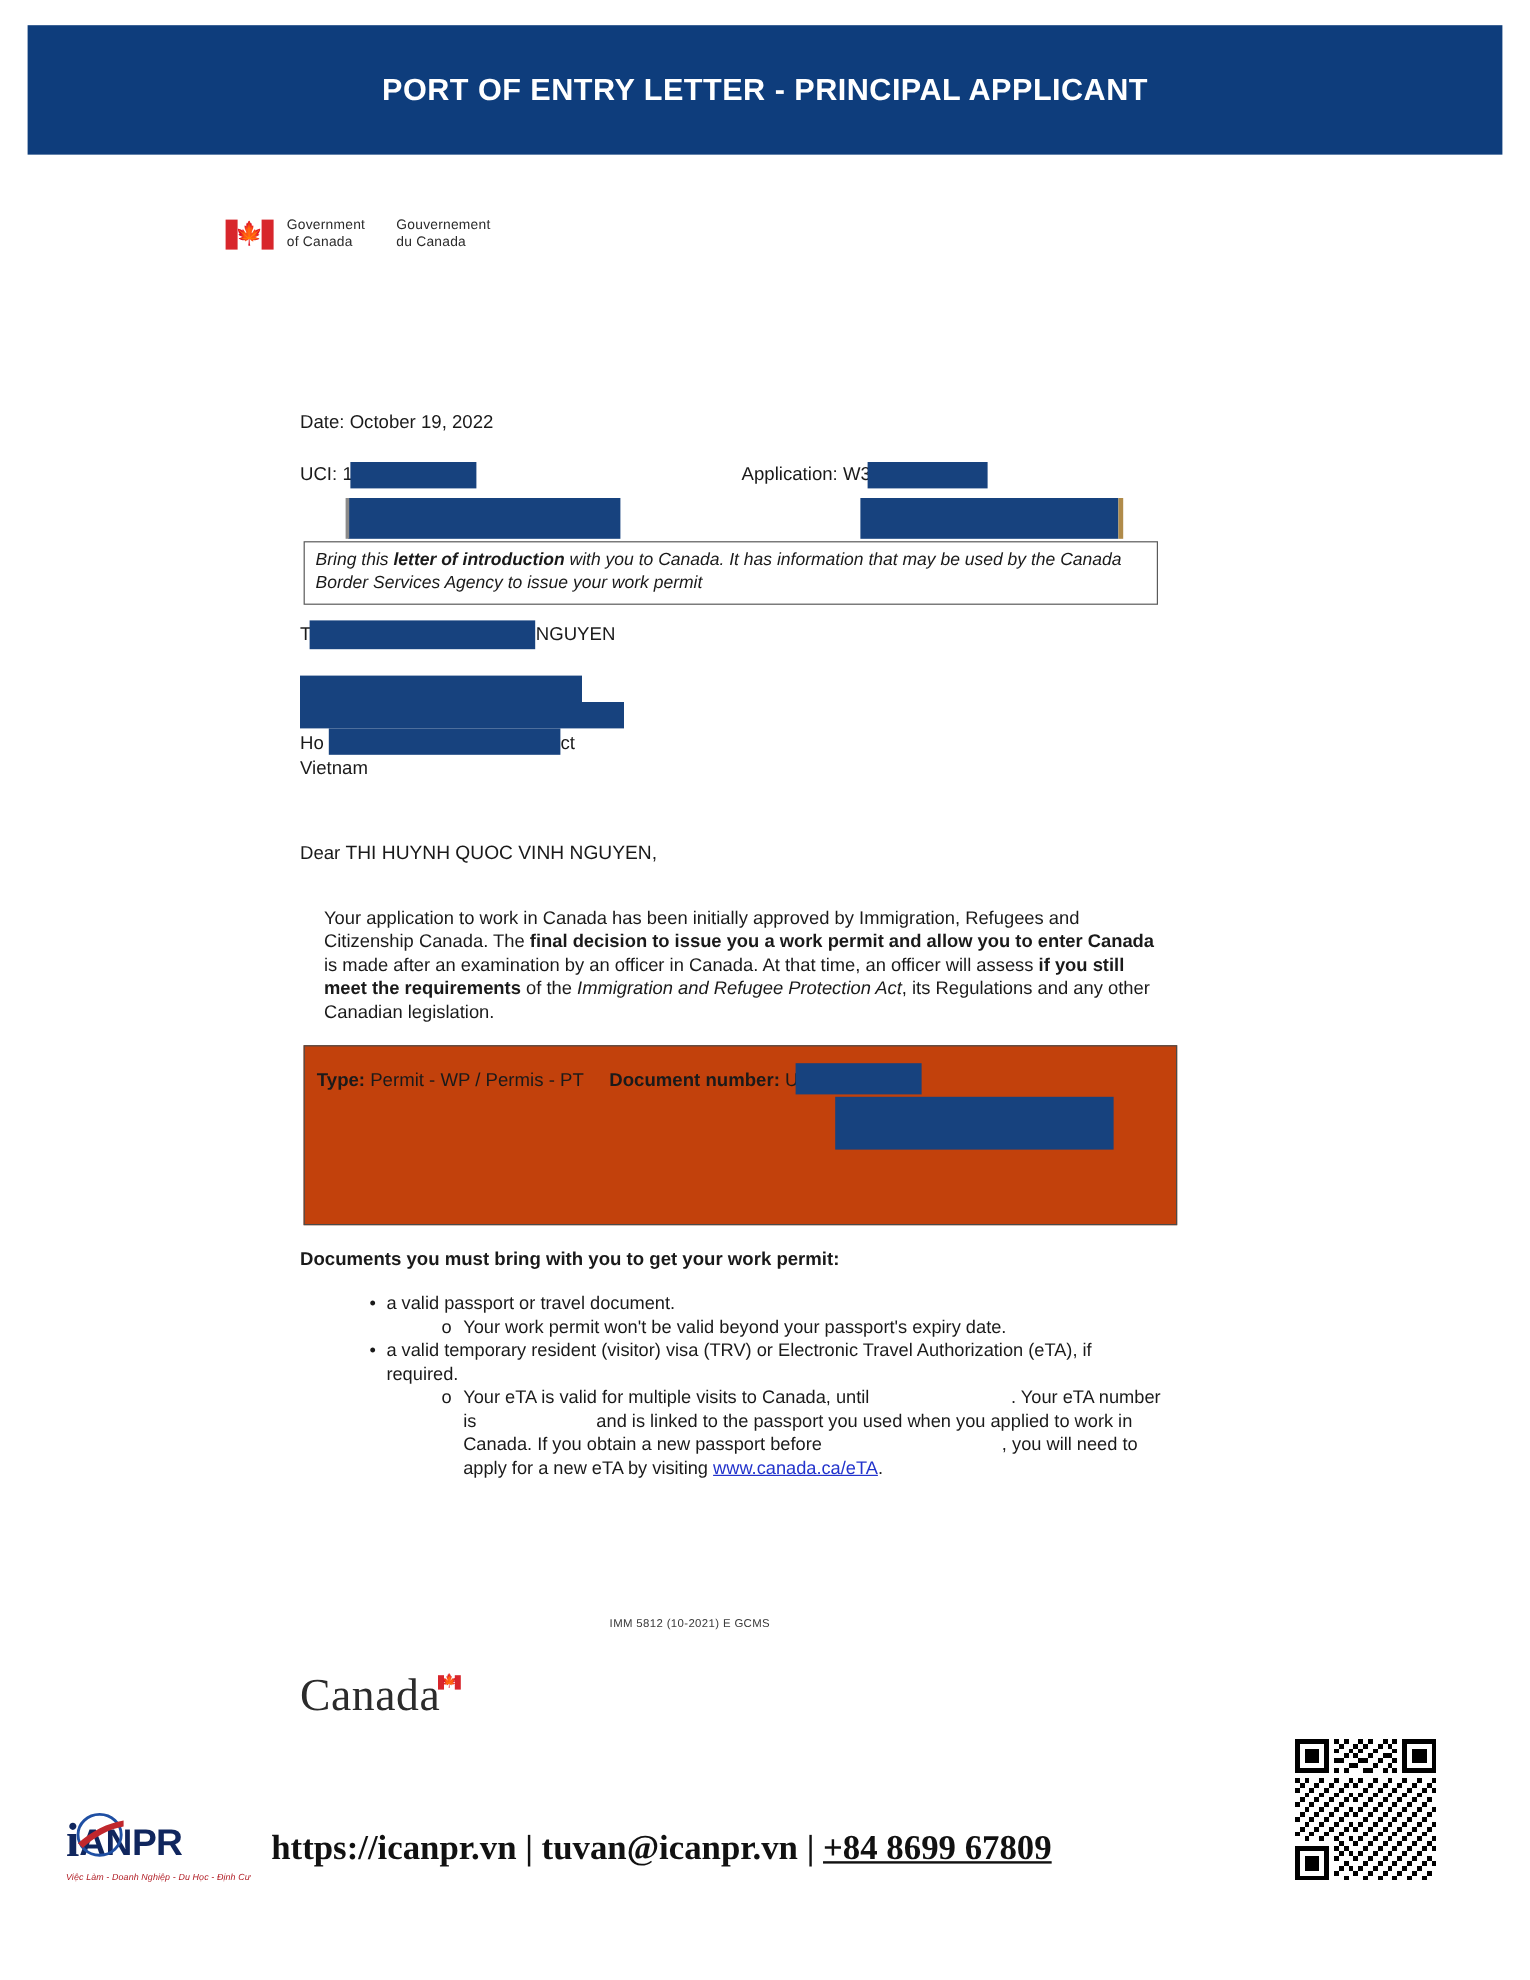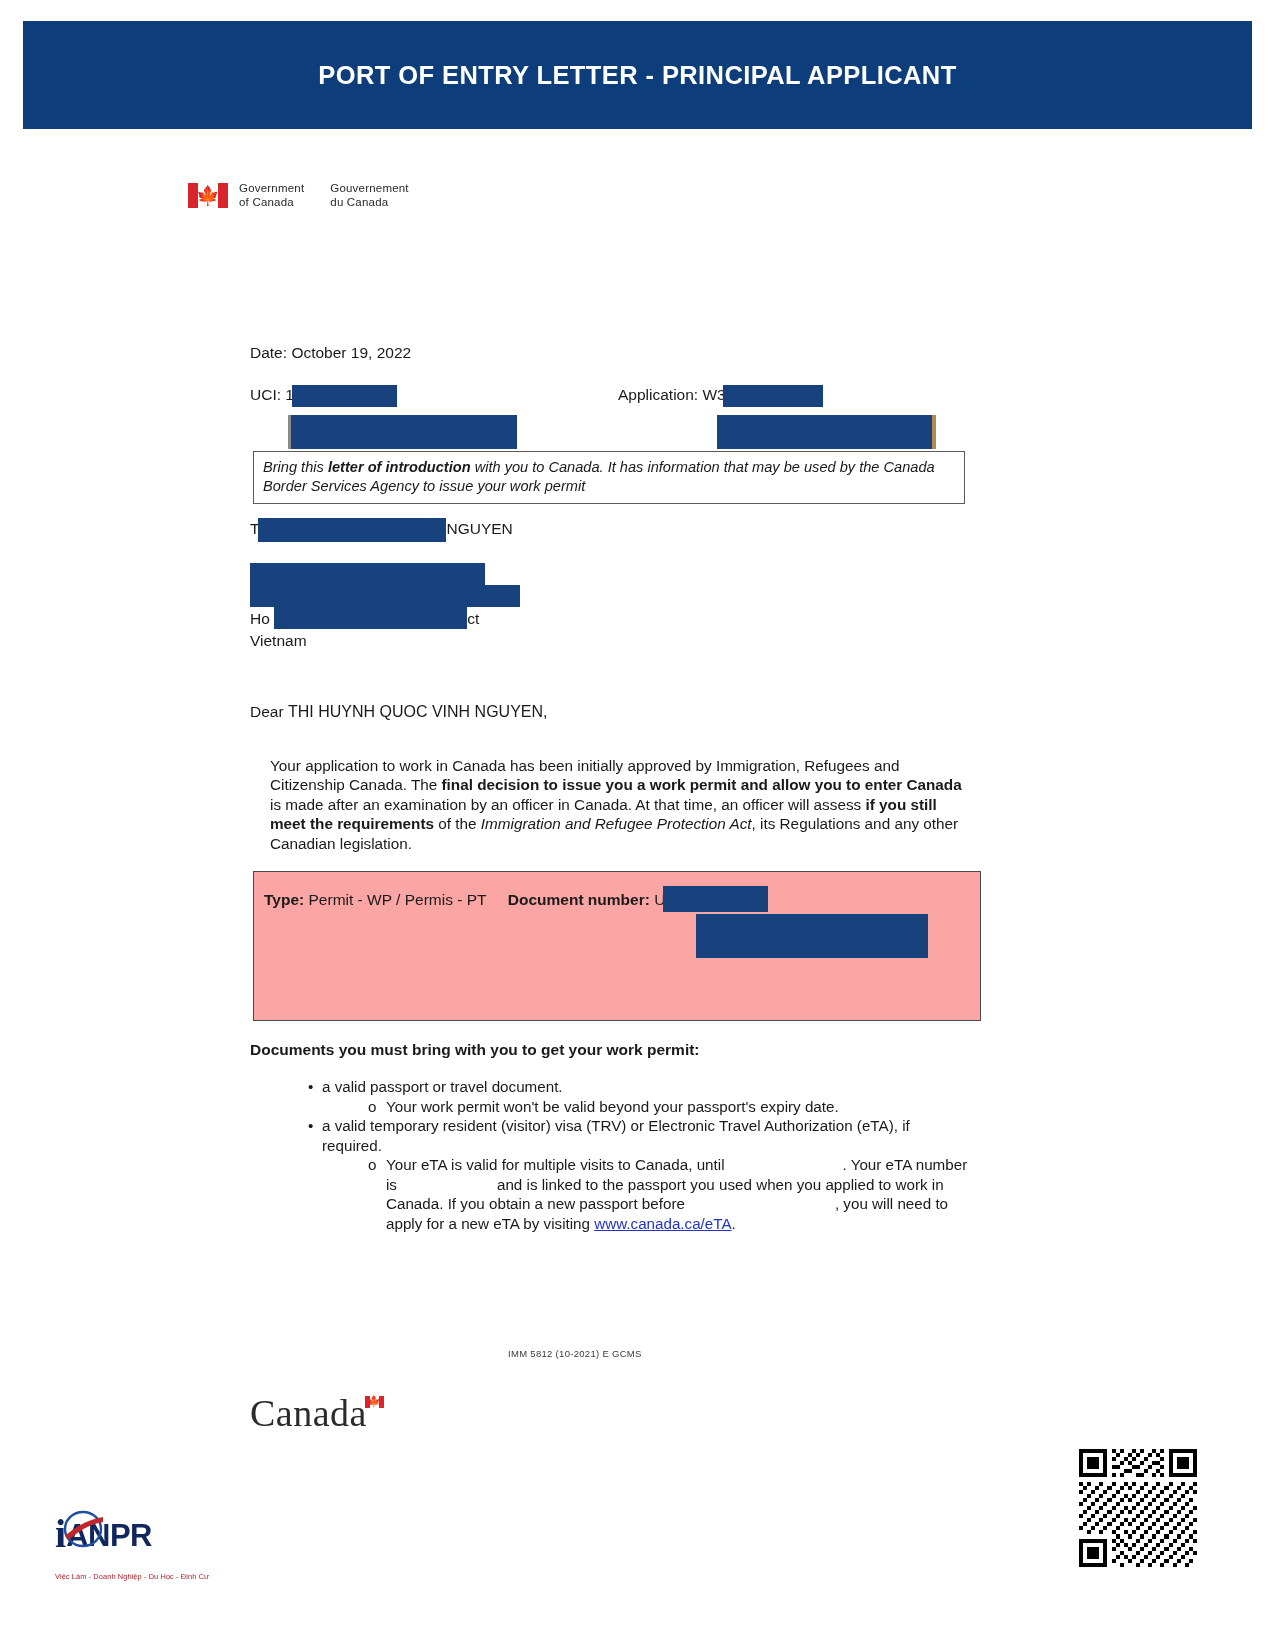--- a/index.html
+++ b/index.html
@@ -133,21 +133,21 @@
     margin-left: 20px;
   }
   .para i { font-style: italic; }
   .para b { font-weight: bold; }
 
   
   .permit-box {
     position: absolute; top: 742px; left: 3px;
     width: 728px; height: 150px;
     border: 1px solid #4a4a4a;
-    background: #fca5a5;
+    background: #c2410c;
   }
   .permit-row1 {
     position: absolute; left: 10px; top: 14px;
     font-size: 15.5px; white-space: nowrap;
   }
   .permit-row1 b { font-weight: bold; }
   .permit-validity {
     position: absolute; left: 10px; top: 87px;
     font-size: 15.3px; line-height: 24px;
   }
@@ -219,21 +219,21 @@
     position: absolute; left: 7px; top: 0px;
     width: 42px; height: 40px;
   }
   .icanpr-rest {
     font-family: "Liberation Sans", sans-serif;
     font-size: 31px; line-height: 36px; font-weight: bold; color: #10265e;
     letter-spacing: -0.5px;
   }
   .icanpr-tag {
     font-size: 7.4px; color: #b01c24; letter-spacing: 0.1px;
-    white-space: nowrap; margin-top: 18px;
+    white-space: nowrap; margin-top: 6px; font-style: italic;
   }
   .footer-contact {
     position: absolute; left: 226px; top: 75px;
     font-family: "Liberation Serif", serif;
     font-size: 29px; font-weight: bold; color: #111111;
     white-space: nowrap;
   }
   .footer-contact .tel { text-decoration: underline; }
   .qr {
     position: absolute; right: 78px; top: 0px;
@@ -372,20 +372,27 @@
       <span class="icanpr-i">i</span>
       <svg class="icanpr-swoosh" viewBox="0 0 42 40">
         <ellipse cx="21" cy="19" rx="18" ry="17" fill="none" stroke="#1f4fa3" stroke-width="2.4"></ellipse>
         <path d="M3 26 C14 16 28 9 41 7 L41 12 C29 14 16 21 7 30 Z" fill="#c0272d"></path>
       </svg>
       <span class="icanpr-rest">ANPR</span>
     </div>
     <div class="icanpr-tag">Việc Làm - Doanh Nghiệp - Du Học - Định Cư</div>
   </div>
 
+  <div class="footer-contact">
+    <span>https://icanpr.vn</span>
+    <span>|</span>
+    <span>tuvan@icanpr.vn</span>
+    <span>|</span>
+    <span class="tel">+84 8699 67809</span>
+  </div>
 
   <svg class="qr" viewBox="0 0 29 29" shape-rendering="crispEdges">
     <rect width="29" height="29" fill="#ffffff"></rect>
     <g fill="#000000">
       <path d="M0 0h7v7h-7z"></path>
         <path d="M1 1h5v5h-5z" fill="#fff"></path>
         <path d="M2 2h3v3h-3z"></path>
       <path d="M22 0h7v7h-7z"></path>
         <path d="M23 1h5v5h-5z" fill="#fff"></path>
         <path d="M24 2h3v3h-3z"></path>

